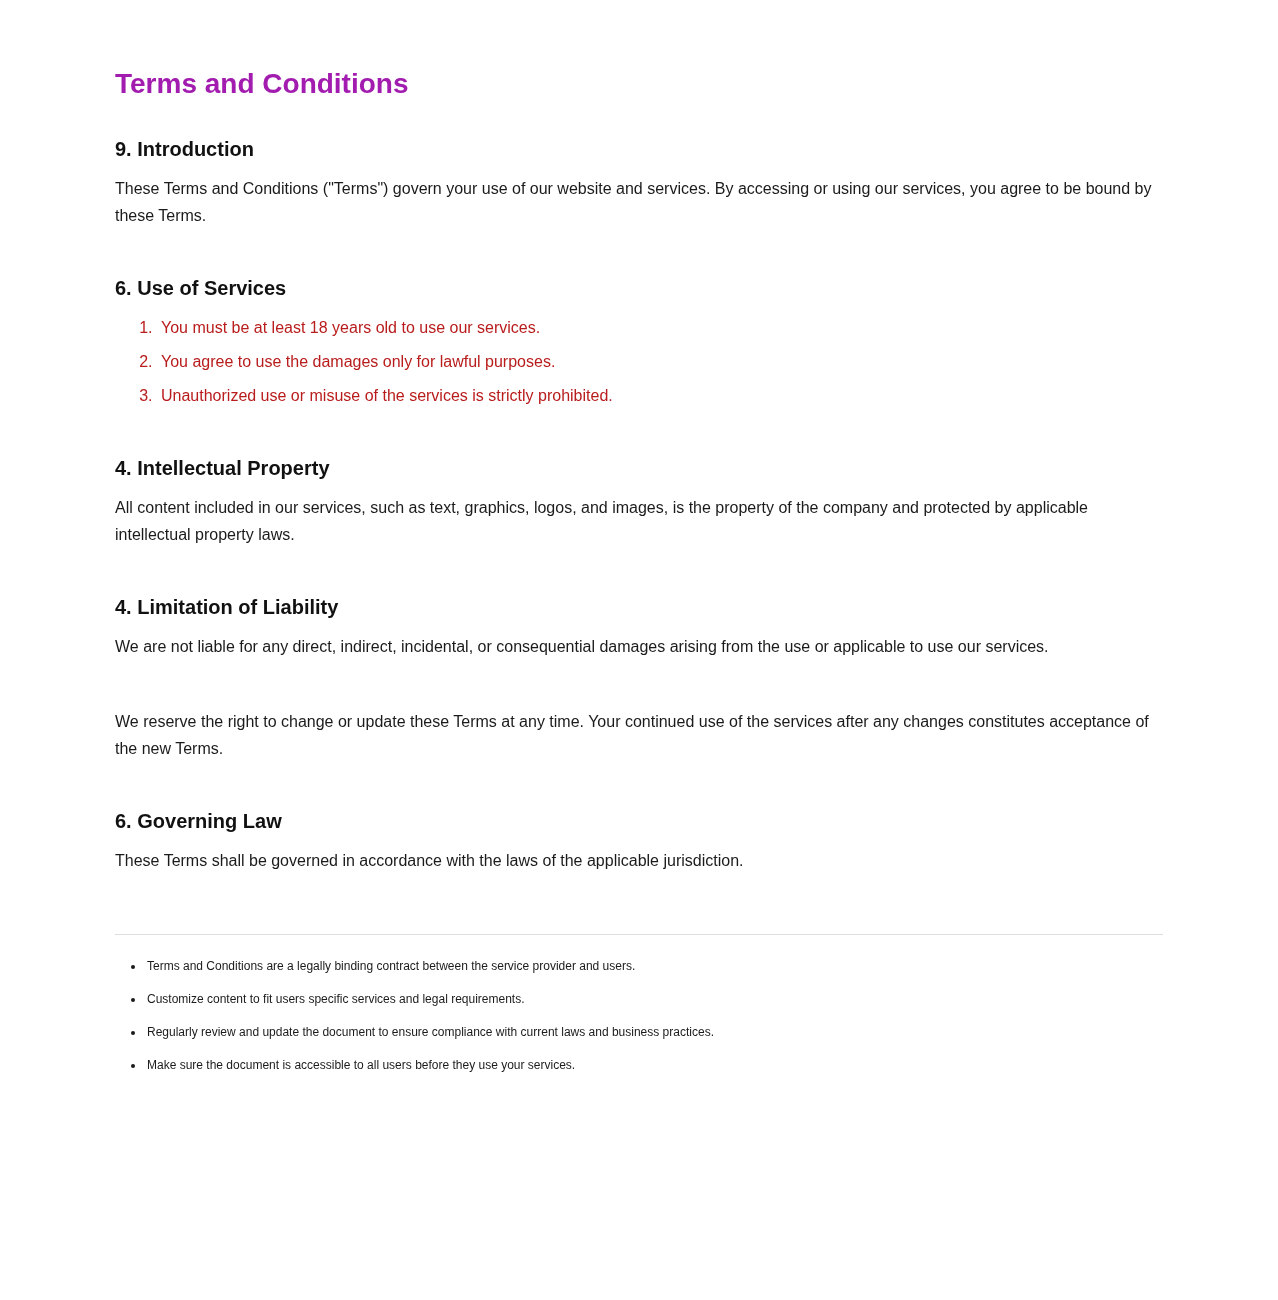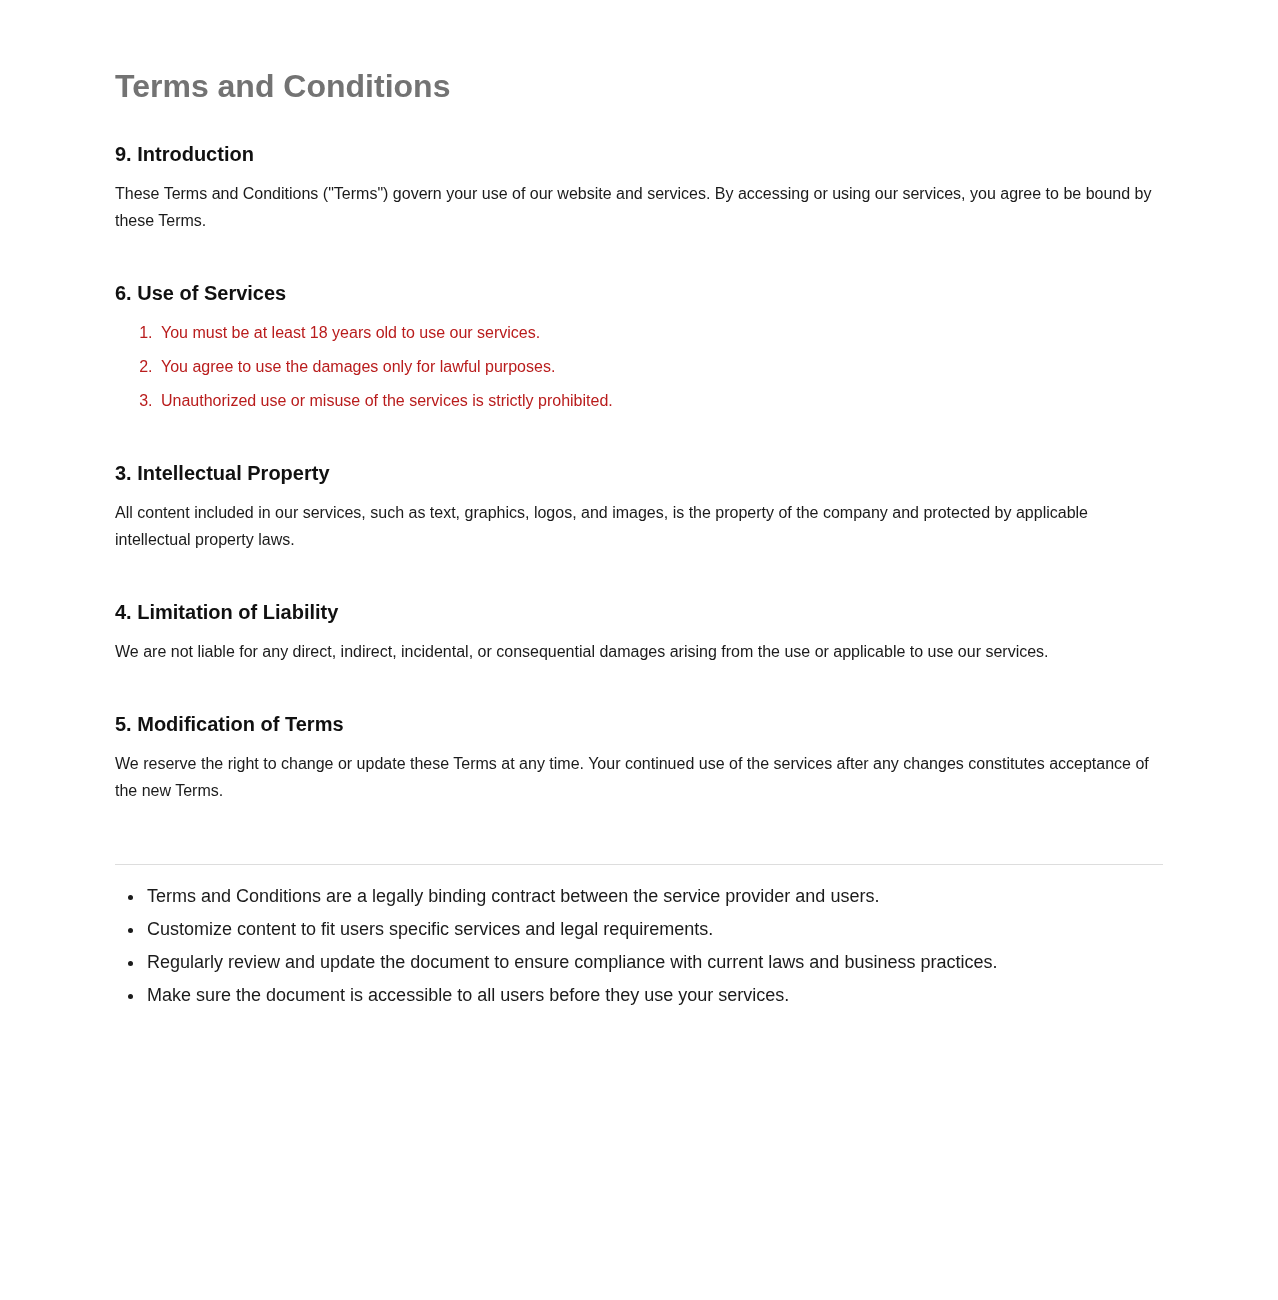--- a/index.html
+++ b/index.html
@@ -9,24 +9,24 @@
     background: #ffffff;
     color: #111111;
     font-family: "Liberation Sans", sans-serif;
   }
   .page {
     width: 1048px;
     margin: 0 auto;
     padding: 68px 0 140px 0;
   }
   h1.doc-title {
-    font-size: 32px;
+    font-size: 28px;
     font-weight: 700;
     margin: 0 0 38px 0;
-    color: #737373;
+    color: #a21caf;
   }
   section.doc-section { margin: 0 0 48px 0; }
   h2.section-heading {
     font-size: 20px;
     font-weight: 700;
     margin: 0 0 14px 0;
     color: #111111;
   }
   p.section-body {
     font-size: 16px;
@@ -52,21 +52,21 @@
   }
   h3.notes-heading {
     font-size: 17px;
     font-weight: 700;
     margin: 0 0 20px 0;
     color: #111111;
   }
   ul.bulleted-list {
     margin: 0;
     padding: 0 0 0 30px;
-    font-size: 18px;
+    font-size: 12px;
     color: #1b1b1b;
   }
   ul.bulleted-list li {
     line-height: 27px;
     margin-bottom: 6px;
     padding-left: 2px;
   }
 </style>
 </head>
 <body>
@@ -83,34 +83,37 @@
   <section class="doc-section">
     <h2 class="section-heading">6. Use of Services</h2>
     <ol class="numbered-list">
       <li>You must be at least 18 years old to use our services.</li>
       <li>You agree to use the damages only for lawful purposes.</li>
       <li>Unauthorized use or misuse of the services is strictly prohibited.</li>
     </ol>
   </section>
 
   <section class="doc-section">
-    <h2 class="section-heading">3. Intellectual Property</h2>
+    <h2 class="section-heading">4. Intellectual Property</h2>
     <p class="section-body">All content included in our services, such as text, graphics, logos, and images, is the property of the company and protected by applicable intellectual property laws.</p>
   </section>
 
   <section class="doc-section">
     <h2 class="section-heading">4. Limitation of Liability</h2>
     <p class="section-body">We are not liable for any direct, indirect, incidental, or consequential damages arising from the use or applicable to use our services.</p>
   </section>
 
   <section class="doc-section">
-    <h2 class="section-heading">5. Modification of Terms</h2>
     <p class="section-body">We reserve the right to change or update these Terms at any time. Your continued use of the services after any changes constitutes acceptance of the new Terms.</p>
   </section>
 
+  <section class="doc-section">
+    <h2 class="section-heading">6. Governing Law</h2>
+    <p class="section-body">These Terms shall be governed in accordance with the laws of the applicable jurisdiction.</p>
+  </section>
 
   <hr class="divider">
 
   <section class="notes-section">
     <ul class="bulleted-list">
       <li>Terms and Conditions are a legally binding contract between the service provider and users.</li>
       <li>Customize content to fit users specific services and legal requirements.</li>
       <li>Regularly review and update the document to ensure compliance with current laws and business practices.</li>
       <li>Make sure the document is accessible to all users before they use your services.</li>
     </ul>

